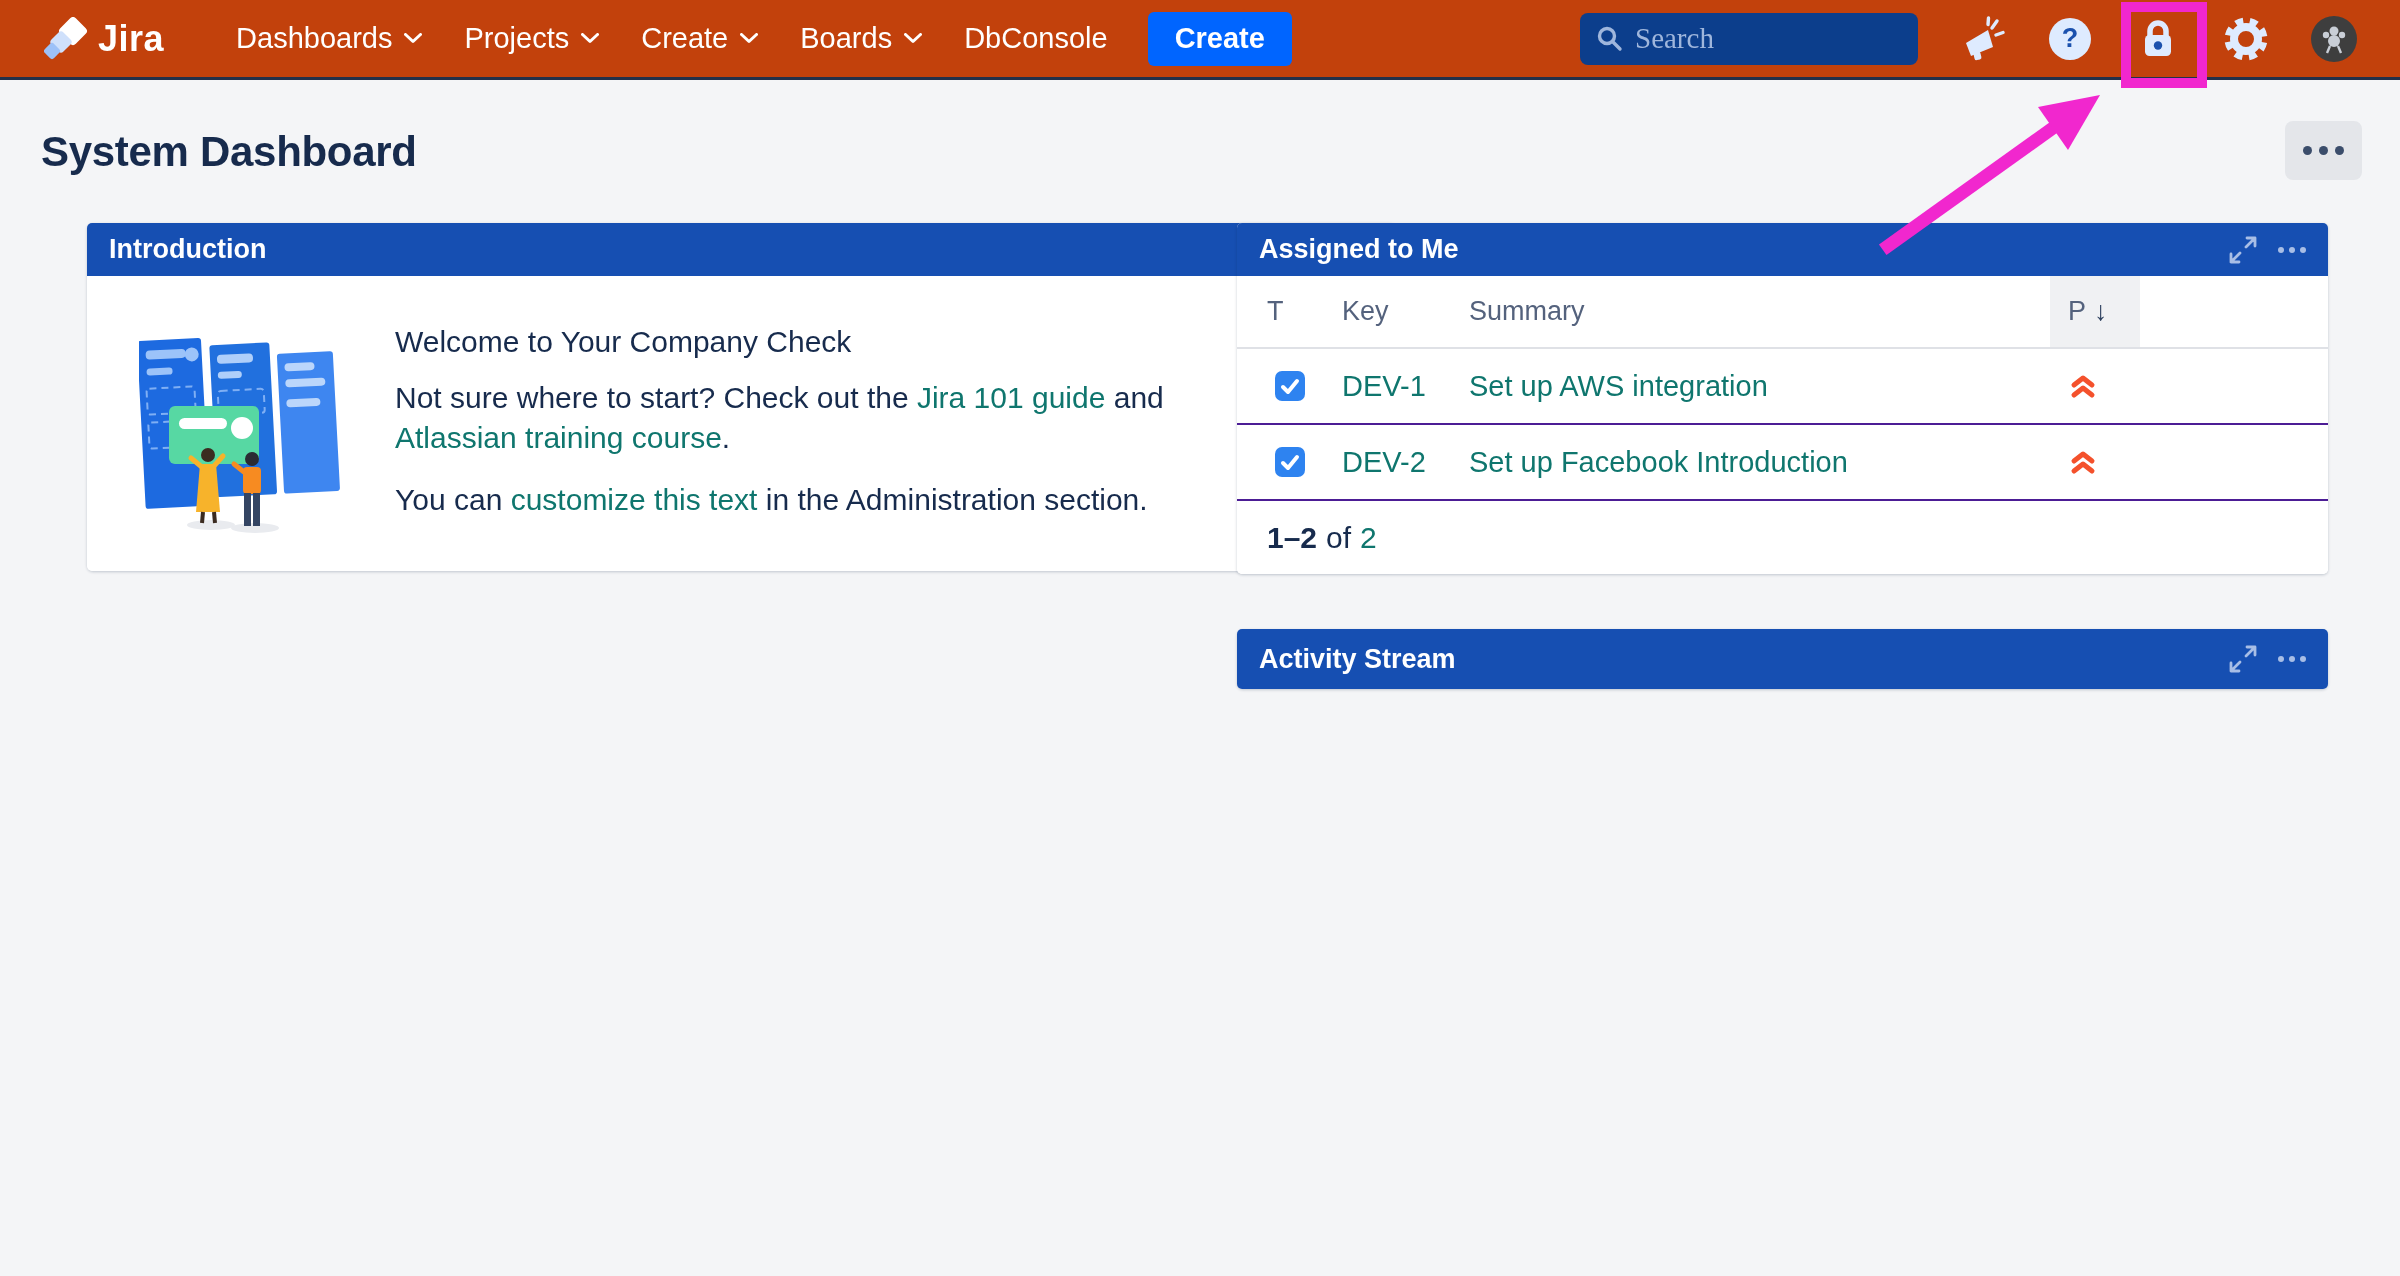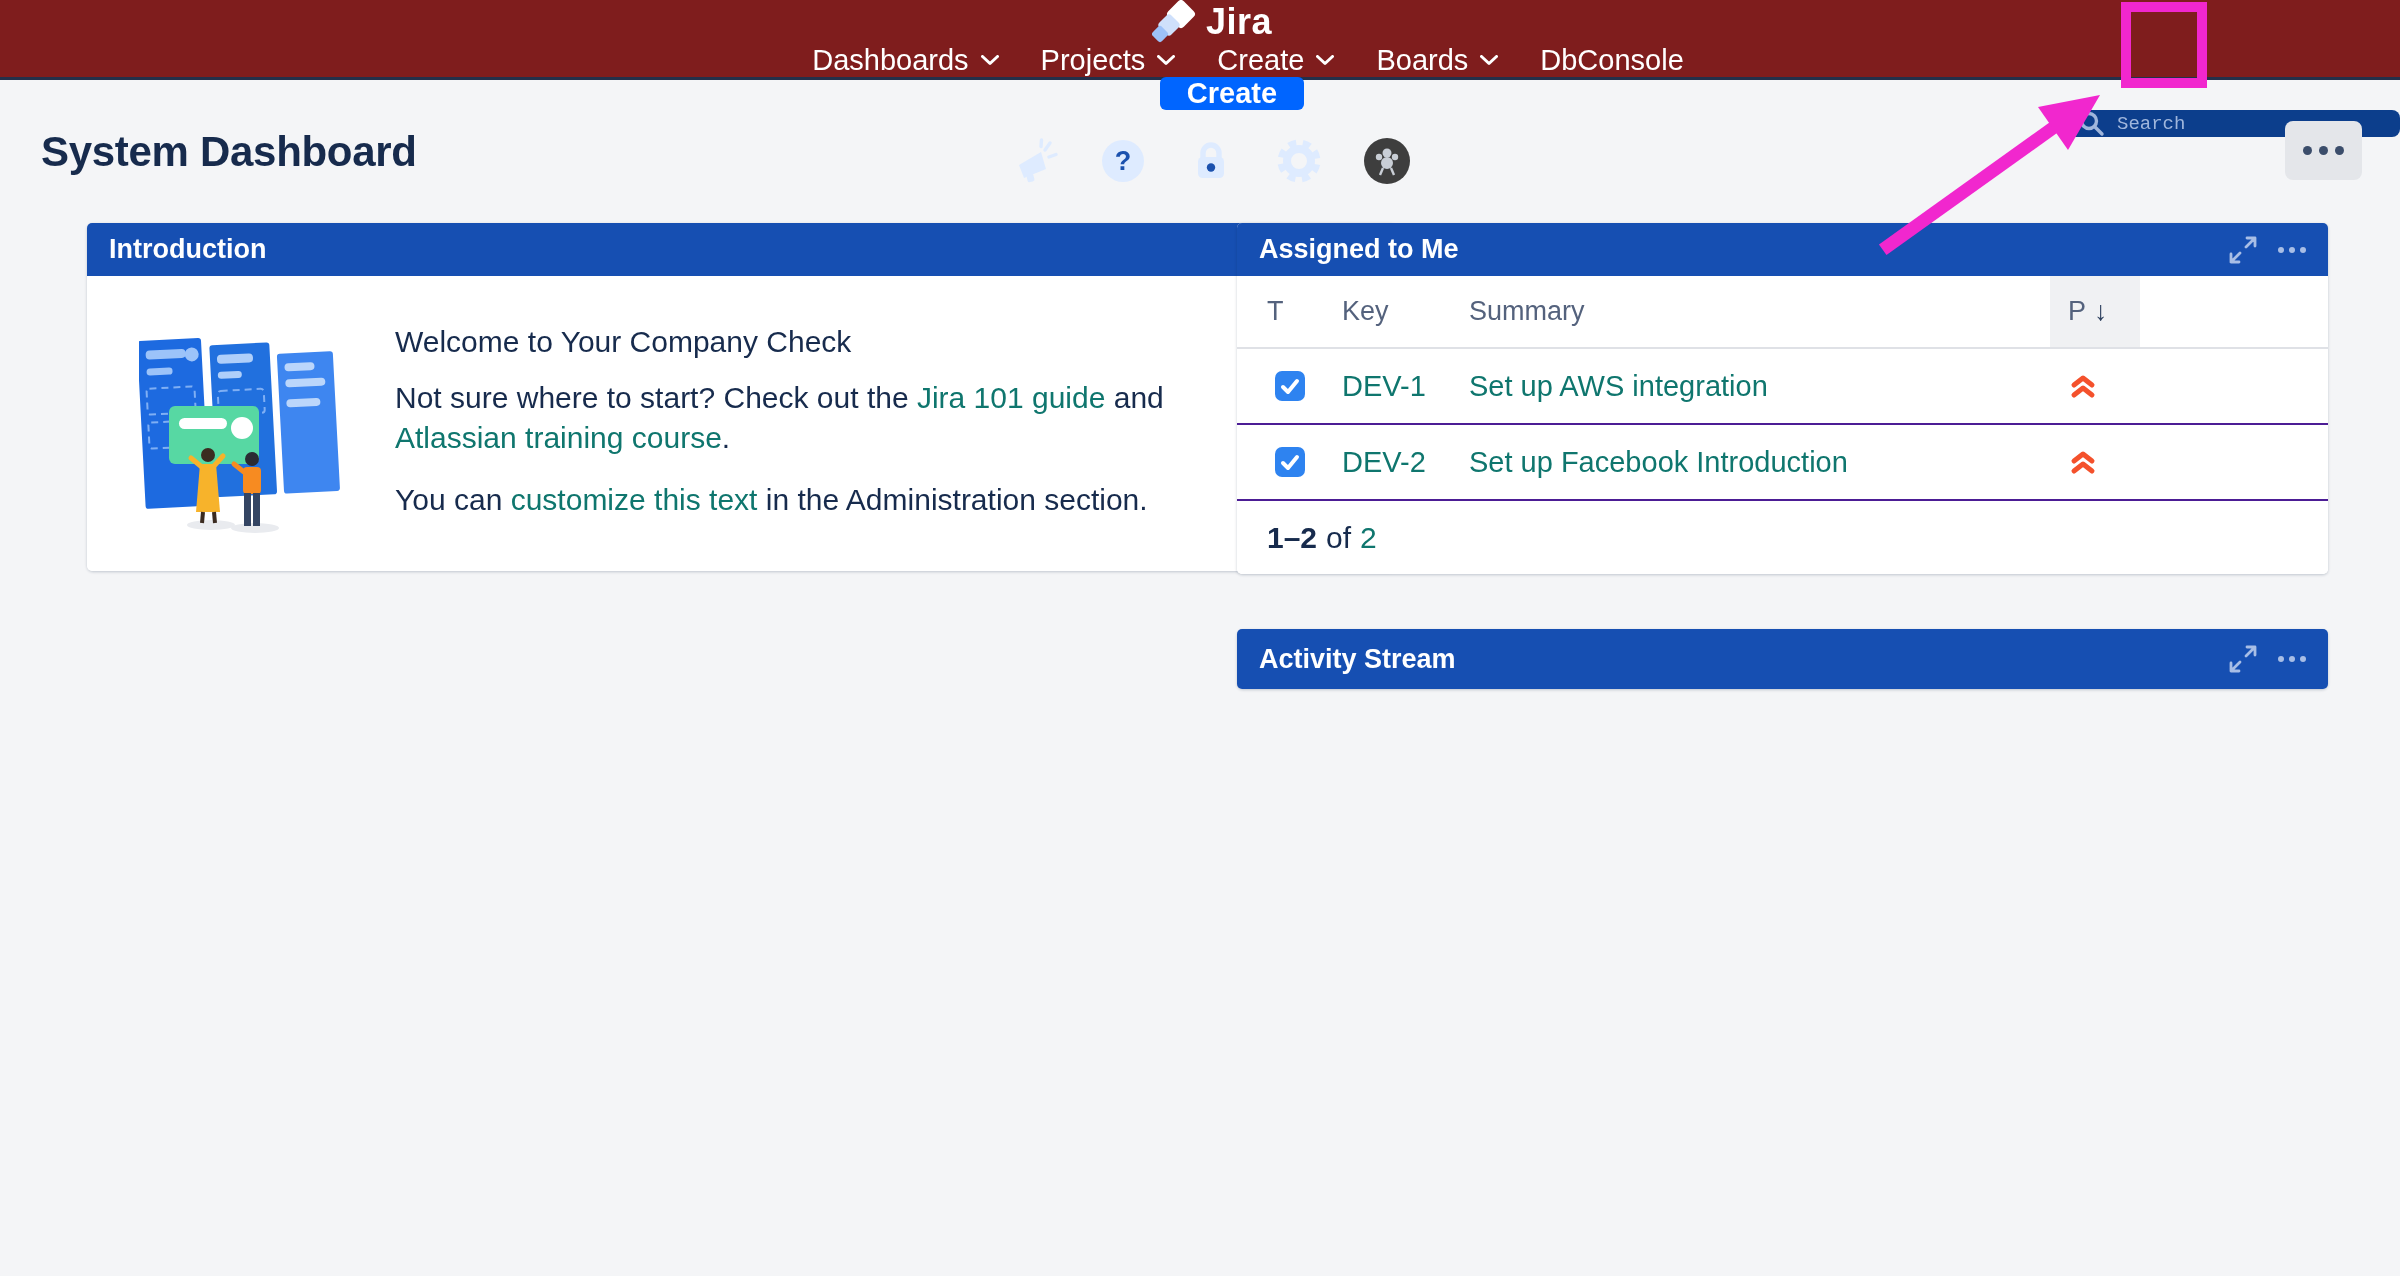--- a/index.html
+++ b/index.html
@@ -6,39 +6,39 @@
   html,body { width:2400px; height:1276px; }
   body {
     font-family: "Liberation Sans", sans-serif;
     background:#F4F5F7; color:#172B4D; overflow:hidden; position:relative;
   }
   .page { position:relative; width:2400px; height:1276px; }
 
   
   .topnav {
     position:absolute; top:0; left:0; width:2400px; height:80px;
-    background:#7f1d1d; border-bottom:3px solid #23304A;
-    display:flex; align-items:center; padding-left:24px;flex-direction:column;
+    background:#c2410c; border-bottom:3px solid #23304A;
+    display:flex; align-items:center; padding-left:44px;
   }
   .logo { display:flex; align-items:center; gap:10px; cursor:pointer; }
   .logo-text { color:#fff; font-size:36px; font-weight:600; letter-spacing:.5px; }
   .nav-items { display:flex; align-items:center; gap:42px; margin-left:72px; }
   .nav-item { display:flex; align-items:center; gap:12px; color:#fff; font-size:29px; font-weight:500; text-decoration:none; cursor:pointer; white-space:nowrap; }
   .create-btn {
     margin-left:40px; height:54px; padding:0 27px; border:0; border-radius:6px;
     background:#0065FF; color:#fff; font-size:29px; font-weight:bold; cursor:pointer;
     font-family:"Liberation Sans",sans-serif;
   }
   .search-box {
     margin-left:auto; width:338px; height:52px; border-radius:8px; background:#0C3E8C;
     display:flex; align-items:center; padding:0 16px; gap:12px;
   }
   .search-box input {
     flex:1; min-width:0; background:transparent; border:0; outline:none;
-    color:#DEEBFF; font-size:19px; font-family:Liberation Mono, monospace;
+    color:#DEEBFF; font-size:29px; font-family:Liberation Serif, serif;
   }
   .search-box input::placeholder { color:#9FB6DC; }
   .nav-icons { display:flex; align-items:center; gap:40px; margin-left:40px; margin-right:42px; }
   .icon-btn { width:48px; height:48px; border:0; background:transparent; display:flex; align-items:center; justify-content:center; cursor:pointer; }
   .help-circle { width:42px; height:42px; border-radius:50%; background:#DEEBFF; color:#1B51AE; font-size:27px; font-weight:bold; display:flex; align-items:center; justify-content:center; }
   .avatar-circle { width:46px; height:46px; border-radius:50%; background:#3E3E3E; display:flex; align-items:center; justify-content:center; overflow:hidden; }
 
   
   .page-title { position:absolute; left:41px; top:128px; font-size:42px; font-weight:bold; color:#172B4D; letter-spacing:-.3px; }
   .page-more-btn {

